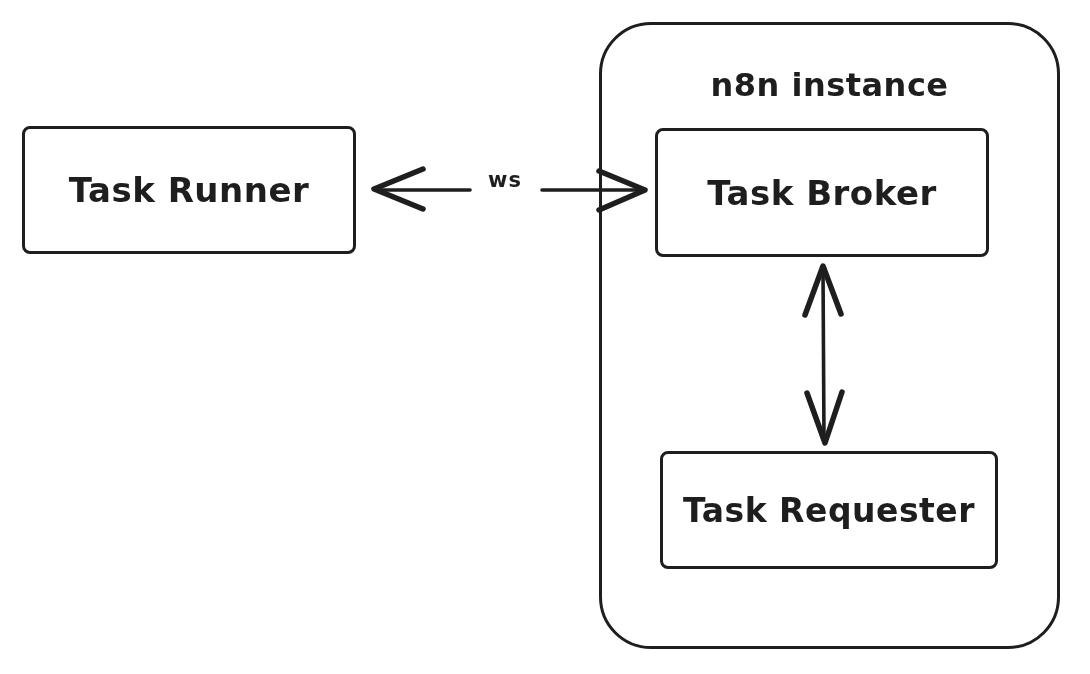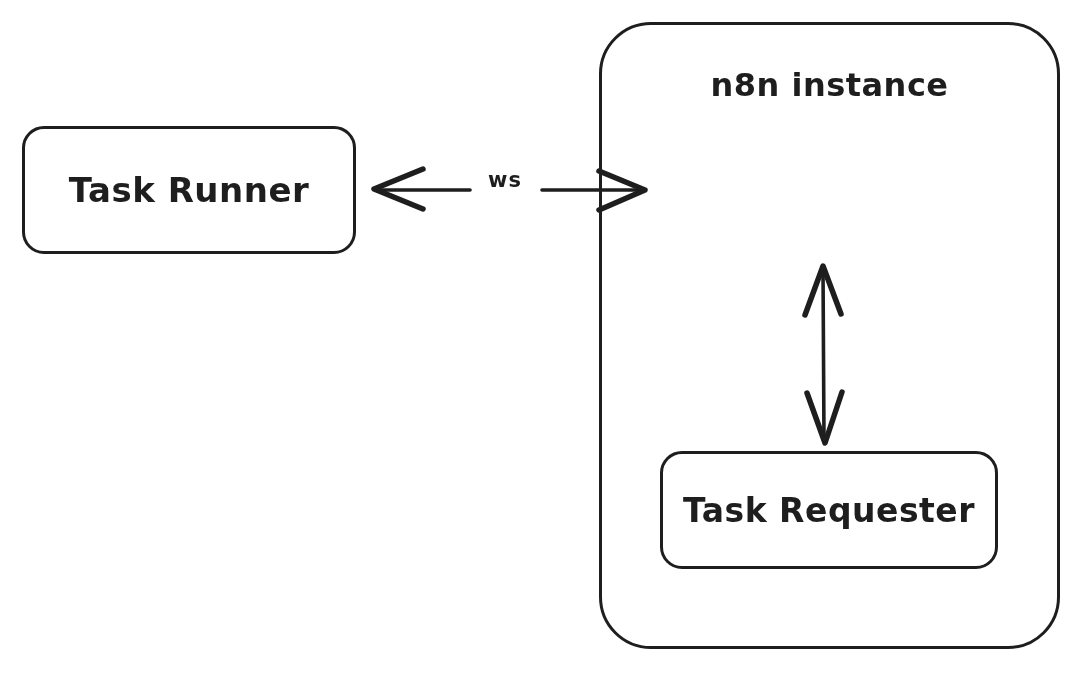--- a/index.html
+++ b/index.html
@@ -19,21 +19,21 @@
   .arrows {
     position: absolute;
     left: 0;
     top: 0;
     pointer-events: none;
   }
   .node-box {
     position: absolute;
     box-sizing: border-box;
     border: 3.5px solid #1e1e1e;
-    border-radius: 22px;
+    border-radius: 8px;
     background: #ffffff;
     display: flex;
     align-items: center;
     justify-content: center;
     font-size: 34px;
     font-weight: bold;
     letter-spacing: 0.5px;
     white-space: nowrap;
   }
   .task-runner   { left: 22px;  top: 126px; width: 334px; height: 128px; }
@@ -93,20 +93,23 @@
     </g>
   </svg>
 
   <div class="group-box"></div>
   <div class="group-title">n8n instance</div>
 
   <div class="node-box task-runner">
     <span>Task Runner</span>
   </div>
 
+  <div class="node-box task-broker">
+    <span>Task Broker</span>
+  </div>
 
   <div class="node-box task-requester">
     <span>Task Requester</span>
   </div>
 
   <div class="edge-label">ws</div>
 
 </div>
 
 </body></html>

